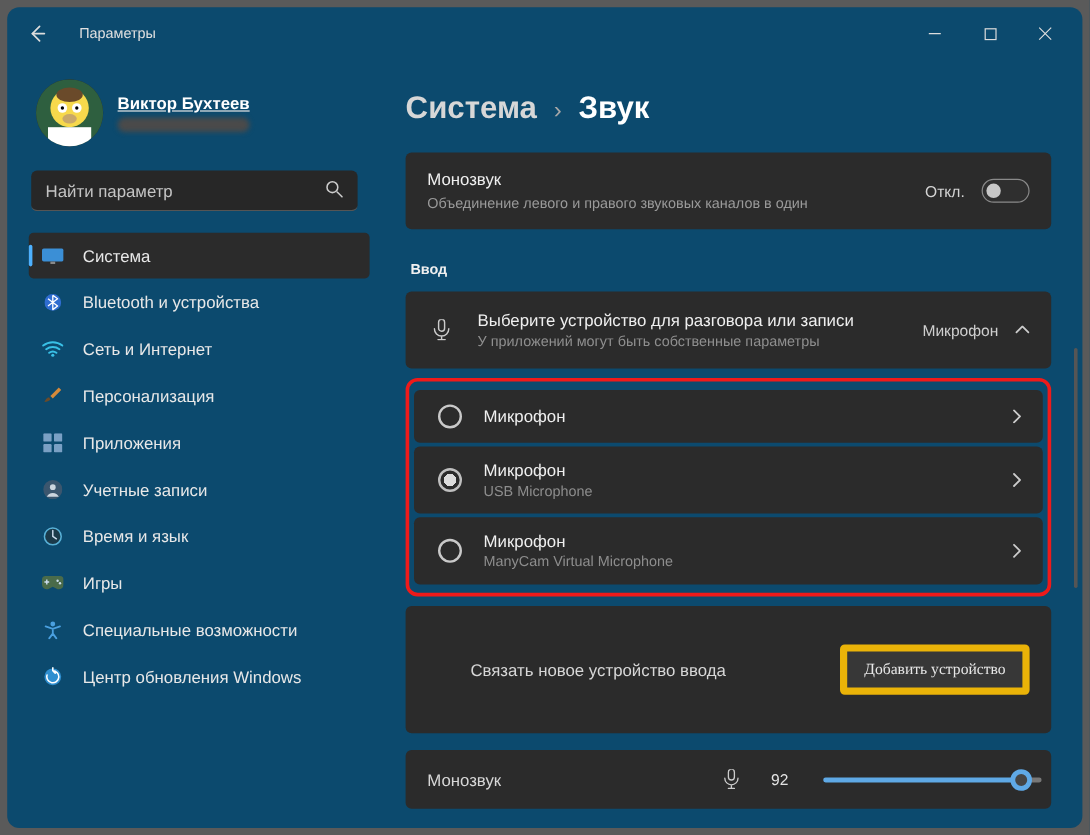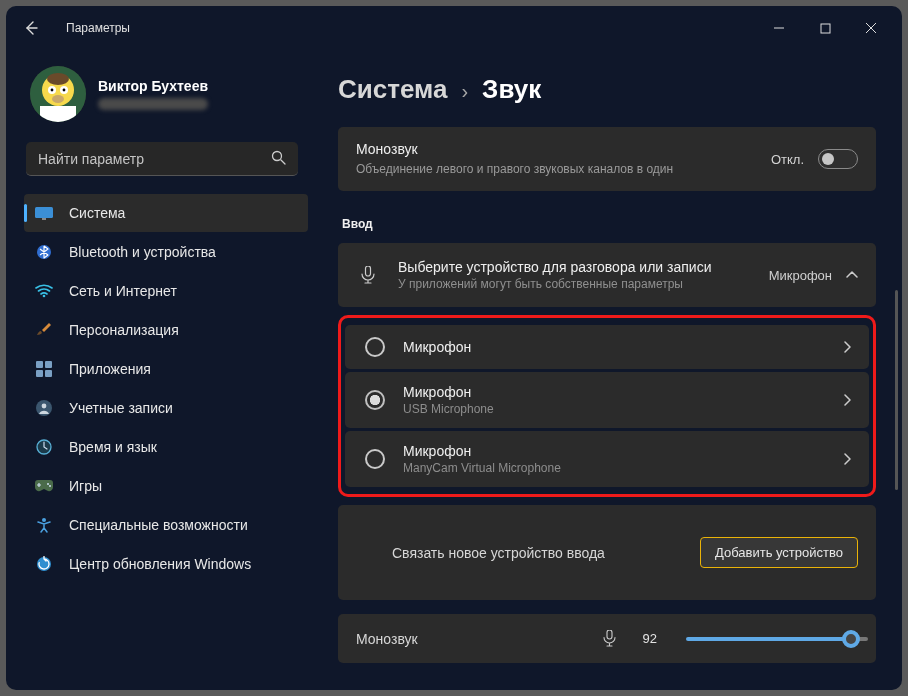--- a/index.html
+++ b/index.html
@@ -1,35 +1,35 @@
 <!DOCTYPE html>
 <html><head>
 <meta charset="utf-8">
 <style>
   * { box-sizing: border-box; margin: 0; padding: 0; }
   html, body { width: 908px; height: 696px; overflow: hidden; font-family: "Segoe UI", Arial, sans-serif; background: #5a5a5a; }
   .window {
     position: absolute; inset: 6px;
-    background: #0f172a;
+    background: #0c4a6e;
     border-radius: 10px;
     color: #e6e6e6;
     display: flex; flex-direction: column;
     overflow: hidden;
     justify-content: space-between;
   }
   .titlebar {
     height: 44px; display: flex; align-items: center; padding: 0 8px;
   }
   .back-btn { width: 34px; height: 34px; display:flex; align-items:center; justify-content:center; border-radius:4px; color:#e0e0e0; }
   .title-text { font-size: 12px; margin-left: 18px; color:#e0e0e0; }
   .win-controls { margin-left: auto; display:flex; }
   .win-btn { width:46px; height:38px; display:flex; align-items:center; justify-content:center; color:#e0e0e0; }
   .body { flex:1; display:flex; min-height:0; }
   .sidebar { width: 310px; padding: 10px 8px 10px 18px; display:flex; flex-direction:column; }
-  .account { display:flex; align-items:center; margin: 6px 0 18px 6px; }
+  .account { display:flex; align-items:center; margin: 6px 0 18px 6px; text-decoration: underline; }
   .avatar { width:56px; height:56px; border-radius:50%; background:#2a2a2a; overflow:hidden; position:relative; flex-shrink:0;}
   .avatar svg { width:56px; height:56px; display:block;}
   .account-txt { margin-left:12px; }
   .account-name { font-size:14px; font-weight:600; color:#fff; }
   .account-email { margin-top:4px; width:110px; height:12px; border-radius:6px; background:#4a4a4a; filter:blur(2px);}
   .search-wrap { position:relative; margin: 2px 10px 14px 2px; }
   .search {
     width:100%; height:34px; background:#272727; border:none; border-bottom:1px solid #555; border-radius:5px;
     padding:0 36px 0 12px; color:#ddd; font-size:14px;
   }
@@ -78,21 +78,21 @@
     margin:3px 0;
   }
   .radio { width:20px; height:20px; border:2px solid #c9c9c9; border-radius:50%; margin-right:18px; margin-left:6px; position:relative; flex-shrink:0;}
   .radio.sel { border-color:#bfbfbf; background:radial-gradient(circle, #dcdcdc 0 45%, transparent 46%);}
   .dev-txt { flex:1;}
   .dev-title { font-size:14px; color:#efefef;}
   .dev-sub { font-size:12px; color:#8d8d8d; margin-top:2px;}
   .dev-chev { color:#d0d0d0; font-size:14px;}
   .pair-card { padding:32px 18px; margin-top:8px; display:flex; align-items:center;}
   .pair-label { font-size:14px; color:#d7d7d7; flex:1; margin-left:36px;}
-  .pair-btn { background:#373737; border:1px solid #eab308; border-radius:4px; padding:7px 14px; font-size:13px; color:#e7e7e7;}
+  .pair-btn { background:#373737; border:6px solid #eab308; border-radius:4px; padding:7px 14px; font-size:13px; color:#e7e7e7;font-family:Liberation Serif, serif;}
   .vol-card { padding:16px 18px; margin-top:14px; display:flex; align-items:center;}
   .vol-label { font-size:14px; color:#d7d7d7; width:200px;}
   .vol-mic { color:#d0d0d0; margin-right:10px; margin-left:auto;}
   .vol-val { font-size:13px; color:#e3e3e3; margin-right:12px;}
   .slider { width:172px; height:4px; background:#5fa9e6; border-radius:2px; position:relative; }
   .slider::after { content:""; position:absolute; right:-2px; top:-7px; width:18px; height:18px; border-radius:50%; background:#454545; border:4px solid #5fa9e6; box-sizing:border-box;}
   .slider-track-rest { position:absolute; left:100%; top:0; width:10px; height:4px; background:#777; border-radius:0 2px 2px 0;}
   .scrollbar { position:absolute; right:4px; top:240px; width:3px; height:200px; border-radius:2px; background:#555;}
   svg { display:block; }
 </style>

